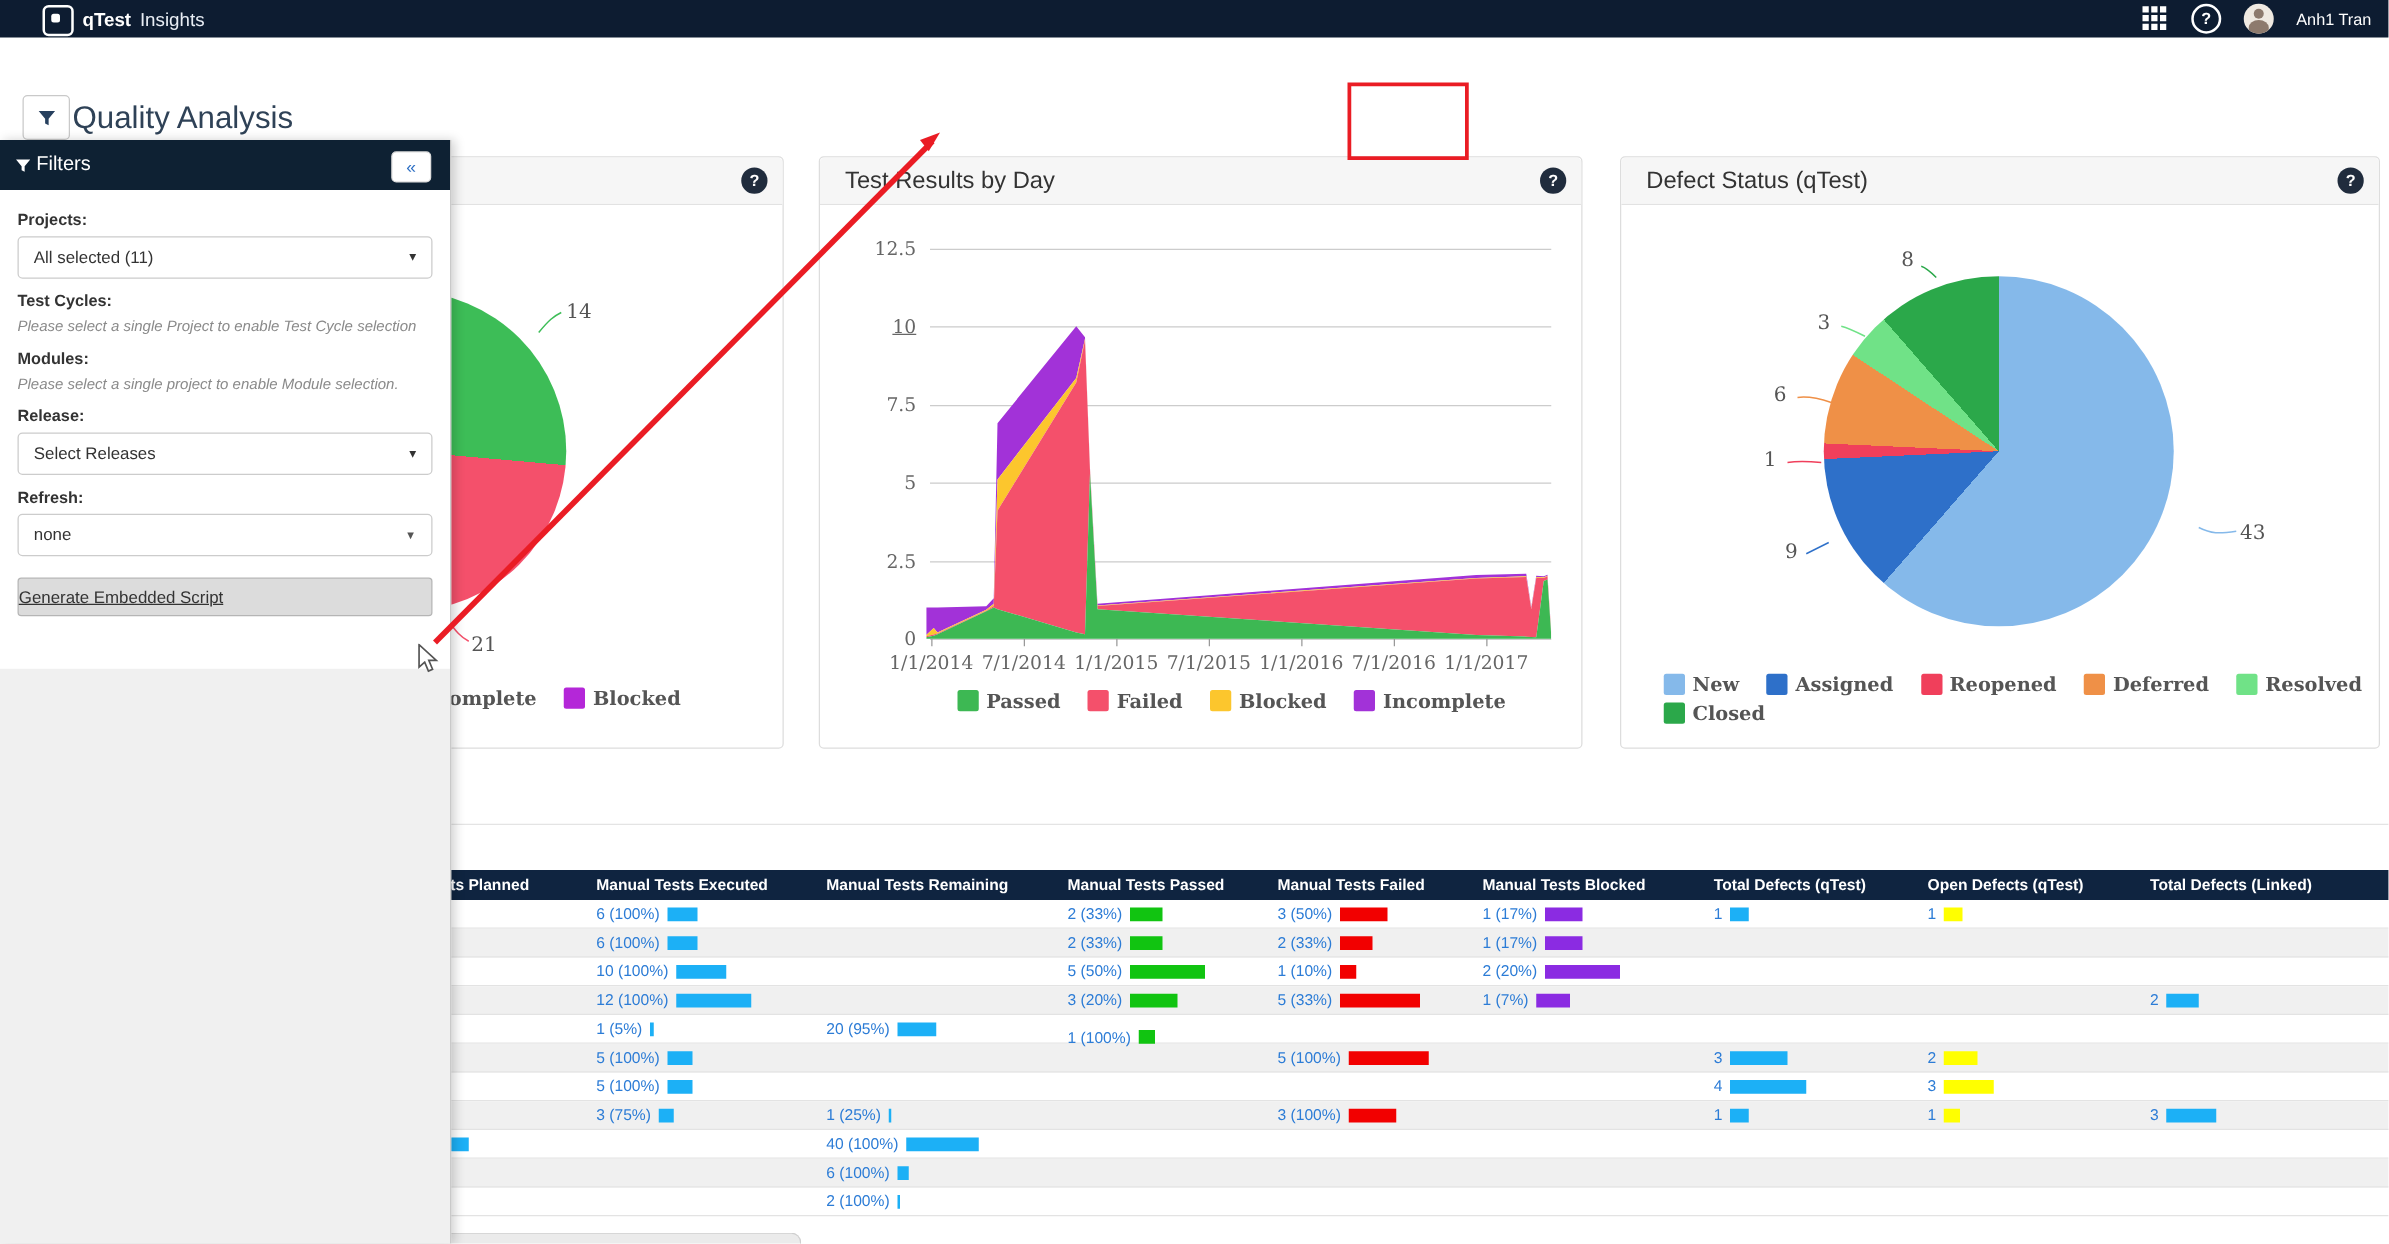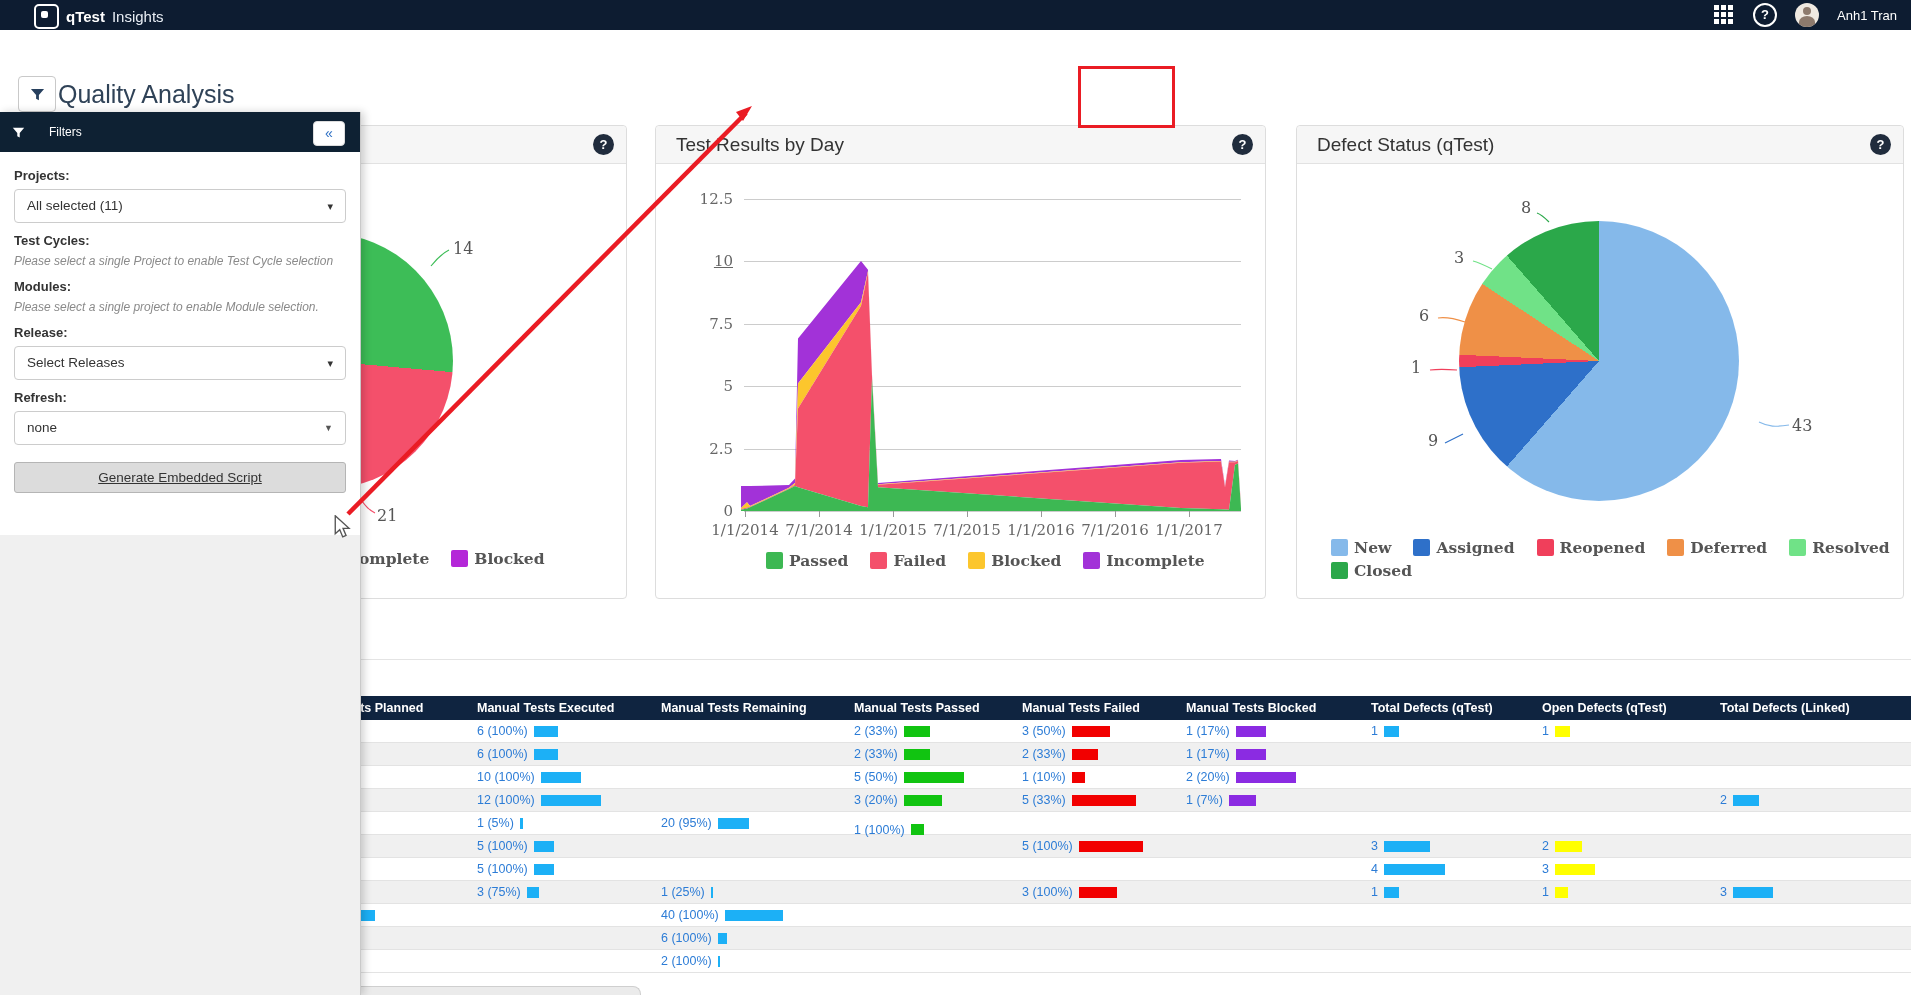--- a/index.html
+++ b/index.html
@@ -61,32 +61,32 @@
   .th{color:#fff;font-weight:bold;font-size:12.5px;padding-left:8px;box-sizing:border-box;white-space:nowrap;overflow:hidden;}
   .trow{display:flex;height:22px;border-bottom:1px solid #e3e3e3;align-items:center;}
   .trow.even{background:#f0f0f0;}
   .td{display:flex;align-items:center;padding-left:8px;box-sizing:border-box;white-space:nowrap;}
   .td .val{color:#2c7cd6;font-size:12.5px;margin-right:6px;cursor:pointer;}
   .td .bar{height:11px;}
 
   
   .filters{position:absolute;left:0;top:112px;width:360px;height:883px;background:#f0f0f0;border-right:1px solid #c9c9c9;box-shadow:3px 0 8px rgba(0,0,0,0.18);z-index:10;}
   .filters-header{height:40px;background:#0e2133;position:relative;display:flex;align-items:center;color:#fff;}
-  .filters-title{font-size:12px;margin-left:24px;color:#fff;}
+  .filters-title{font-size:16px;margin-left:4px;color:#fff;}
   .collapse-btn{position:absolute;right:15px;top:9px;width:30px;height:23px;background:#fff;border:1px solid #ddd;border-radius:4px;color:#2d6fc4;font-size:14px;text-align:center;line-height:22px;cursor:pointer;}
   .filters-body{background:#fff;padding:14px;height:355px;}
   .f-label{font-weight:bold;font-size:13px;color:#333;margin:10px 0 6px 0;}
   .f-label:first-child{margin-top:2px;}
   .f-select{position:relative;height:32px;border:1px solid #ccc;border-radius:4px;background:#fff;line-height:32px;padding-left:12px;font-size:13.5px;color:#333;cursor:pointer;}
   .f-select .sel-caret{position:absolute;right:12px;top:0;color:#333;font-size:11px;}
   .f-hint{font-style:italic;font-size:12px;color:#8a8a8a;margin:2px 0 10px 0;line-height:1.25;}
   .btn-row{display:flex;gap:12px;margin-top:16px;}
   .btn-blue{width:168px;height:31px;background:#2490d9;border:1px solid #1f7fc2;border-radius:3px;color:#fff;font-size:15px;text-align:center;line-height:31px;cursor:pointer;}
   .btn-white{width:150px;height:31px;background:#fff;border:1px solid #ccc;border-radius:3px;color:#444;font-size:15px;text-align:center;line-height:31px;cursor:pointer;}
-  .btn-gray{margin-top:17px;width:330px;height:29px;background:#dcdcdc;border:1px solid #b5b5b5;border-radius:3px;color:#333;font-size:13.5px;text-align:center;line-height:29px;text-decoration:underline;cursor:pointer;}
+  .btn-gray{margin-top:17px;width:330px;height:29px;background:#dcdcdc;border:1px solid #b5b5b5;border-radius:3px;color:#333;font-size:13.5px;line-height:29px;text-decoration:underline;cursor:pointer;}
 
   
   .dialog{position:absolute;left:740px;top:0;width:447px;height:129px;background:#fff;border:1px solid #b9b9b9;box-shadow:0 4px 16px rgba(0,0,0,0.25);z-index:30;}
   .dialog-title{position:absolute;left:22px;top:10px;font-size:15px;color:#3c3c3c;}
   .dialog-close{position:absolute;right:14px;top:4px;font-size:16px;color:#888;cursor:pointer;}
   .dialog-body{position:absolute;left:22px;top:37px;font-size:12.5px;color:#3c3c3c;}
   .ok-btn{position:absolute;right:27px;bottom:17px;width:73px;height:35px;background:#fcfcfc;border:1px solid #2f6fbe;border-radius:2px;color:#333;font-weight:bold;font-size:13px;text-align:center;line-height:33px;cursor:pointer;}
   .red-box{position:absolute;left:1078px;top:66px;width:91px;height:56px;border:3px solid #ea1c24;z-index:35;pointer-events:none;}
 
   .overlay-svg{position:absolute;left:0;top:0;width:1911px;height:995px;z-index:40;pointer-events:none;}

